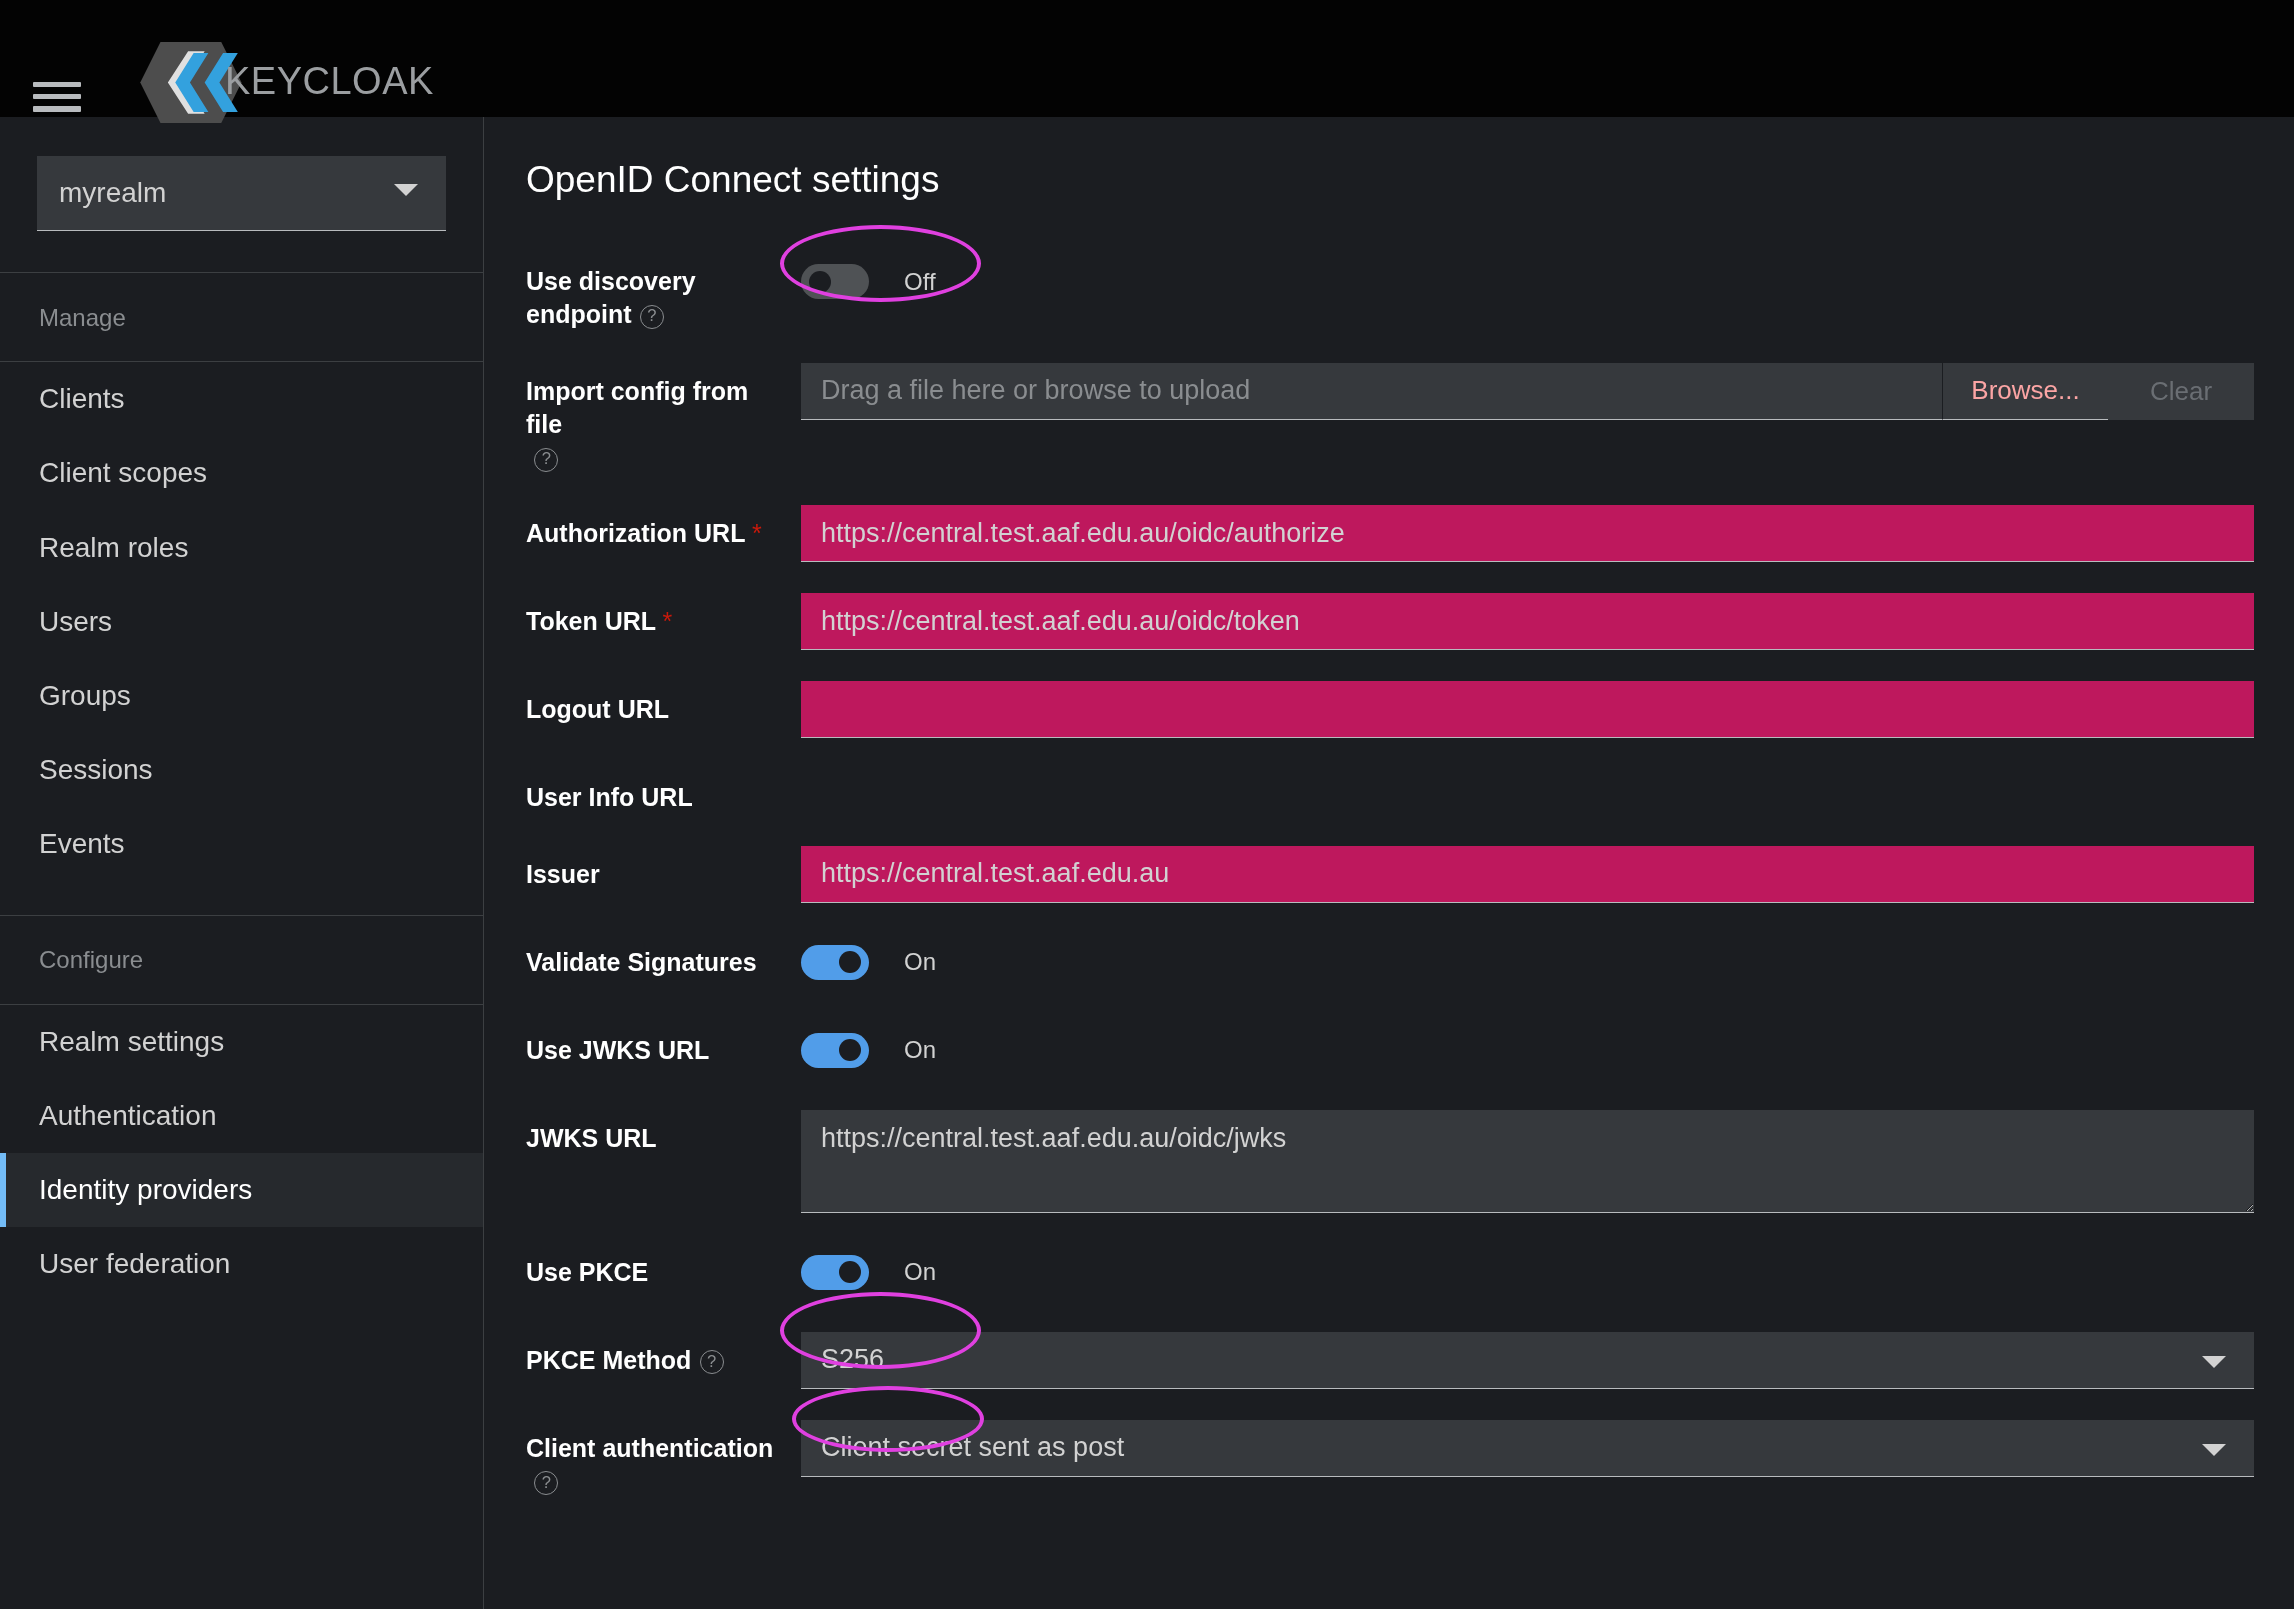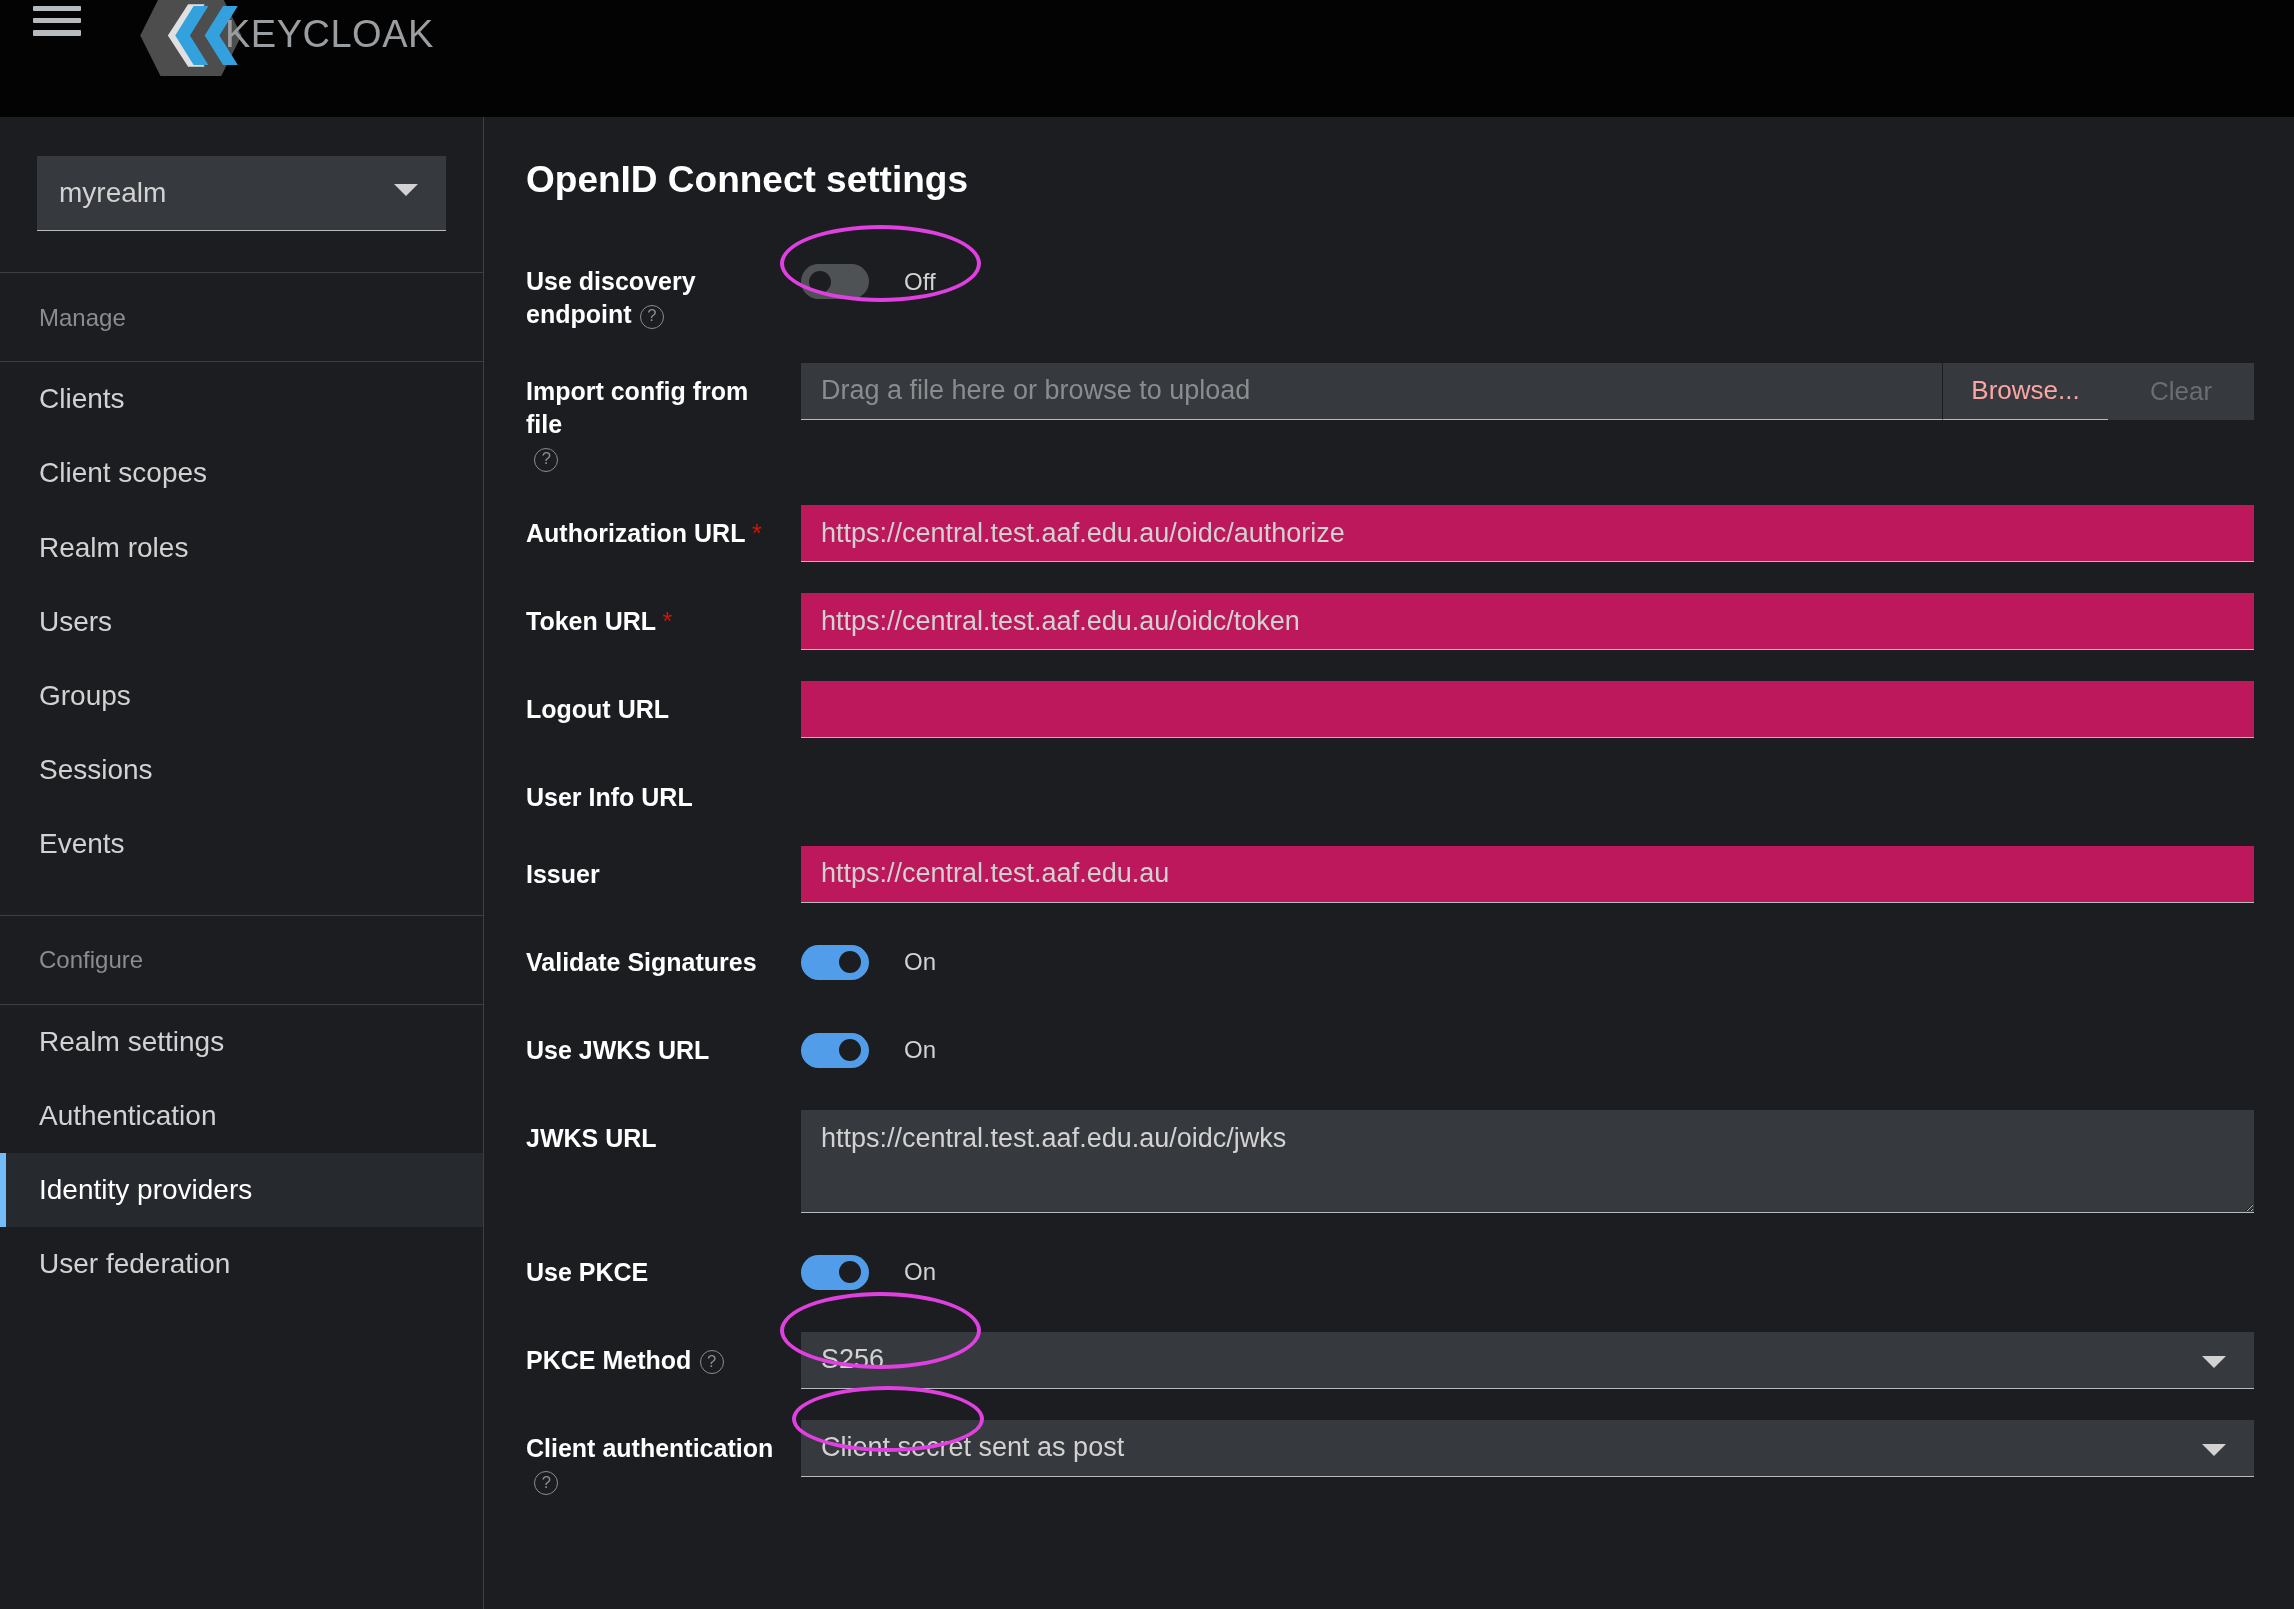--- a/index.html
+++ b/index.html
@@ -20,21 +20,21 @@
   }
 
   
   .masthead {
     position: absolute;
     top: 0; left: 0;
     width: 2294px;
     height: 117px;
     background: #030303;
     display: flex;
-    align-items: flex-start;
+    align-items: flex-end;
     padding-left: 33px;
     z-index: 20;
   }
   .hamburger {
     width: 48px;
     height: 41px;
     display: flex;
     flex-direction: column;
     justify-content: space-between;
     padding: 5.5px 0;
@@ -136,21 +136,21 @@
     top: 117px; left: 485px;
     width: 1810px;
     height: 1492px;
     background: #1b1d21;
     padding: 42px 0 0 0;
     overflow: hidden;
   }
   .page-title {
     font-size: 37px;
     color: #ffffff;
-    font-weight: 700;
+    font-weight: 400;
     padding-left: 41px;
     margin-bottom: 52px;
   }
 
   .form-row {
     display: flex;
     align-items: flex-start;
     padding: 0 41px 0 41px;
     margin-bottom: 31px;
   }

